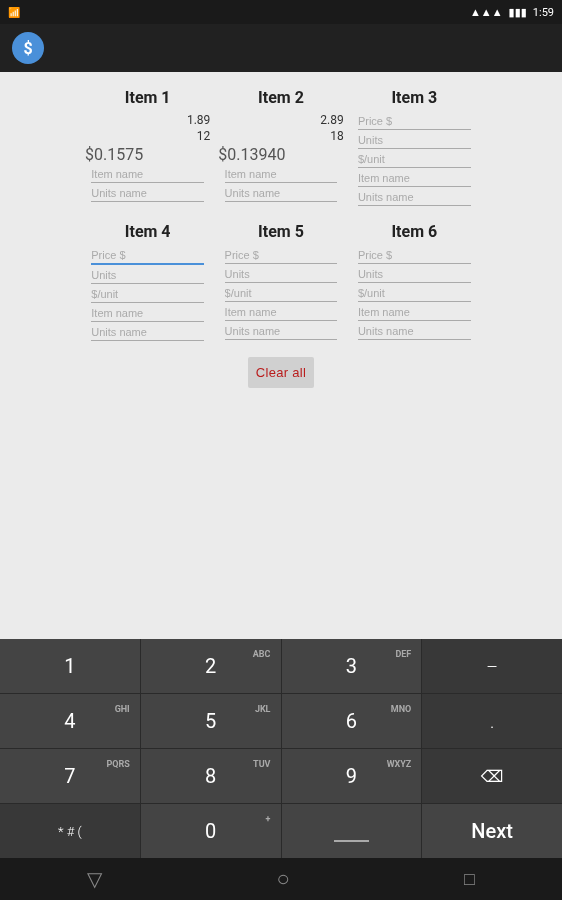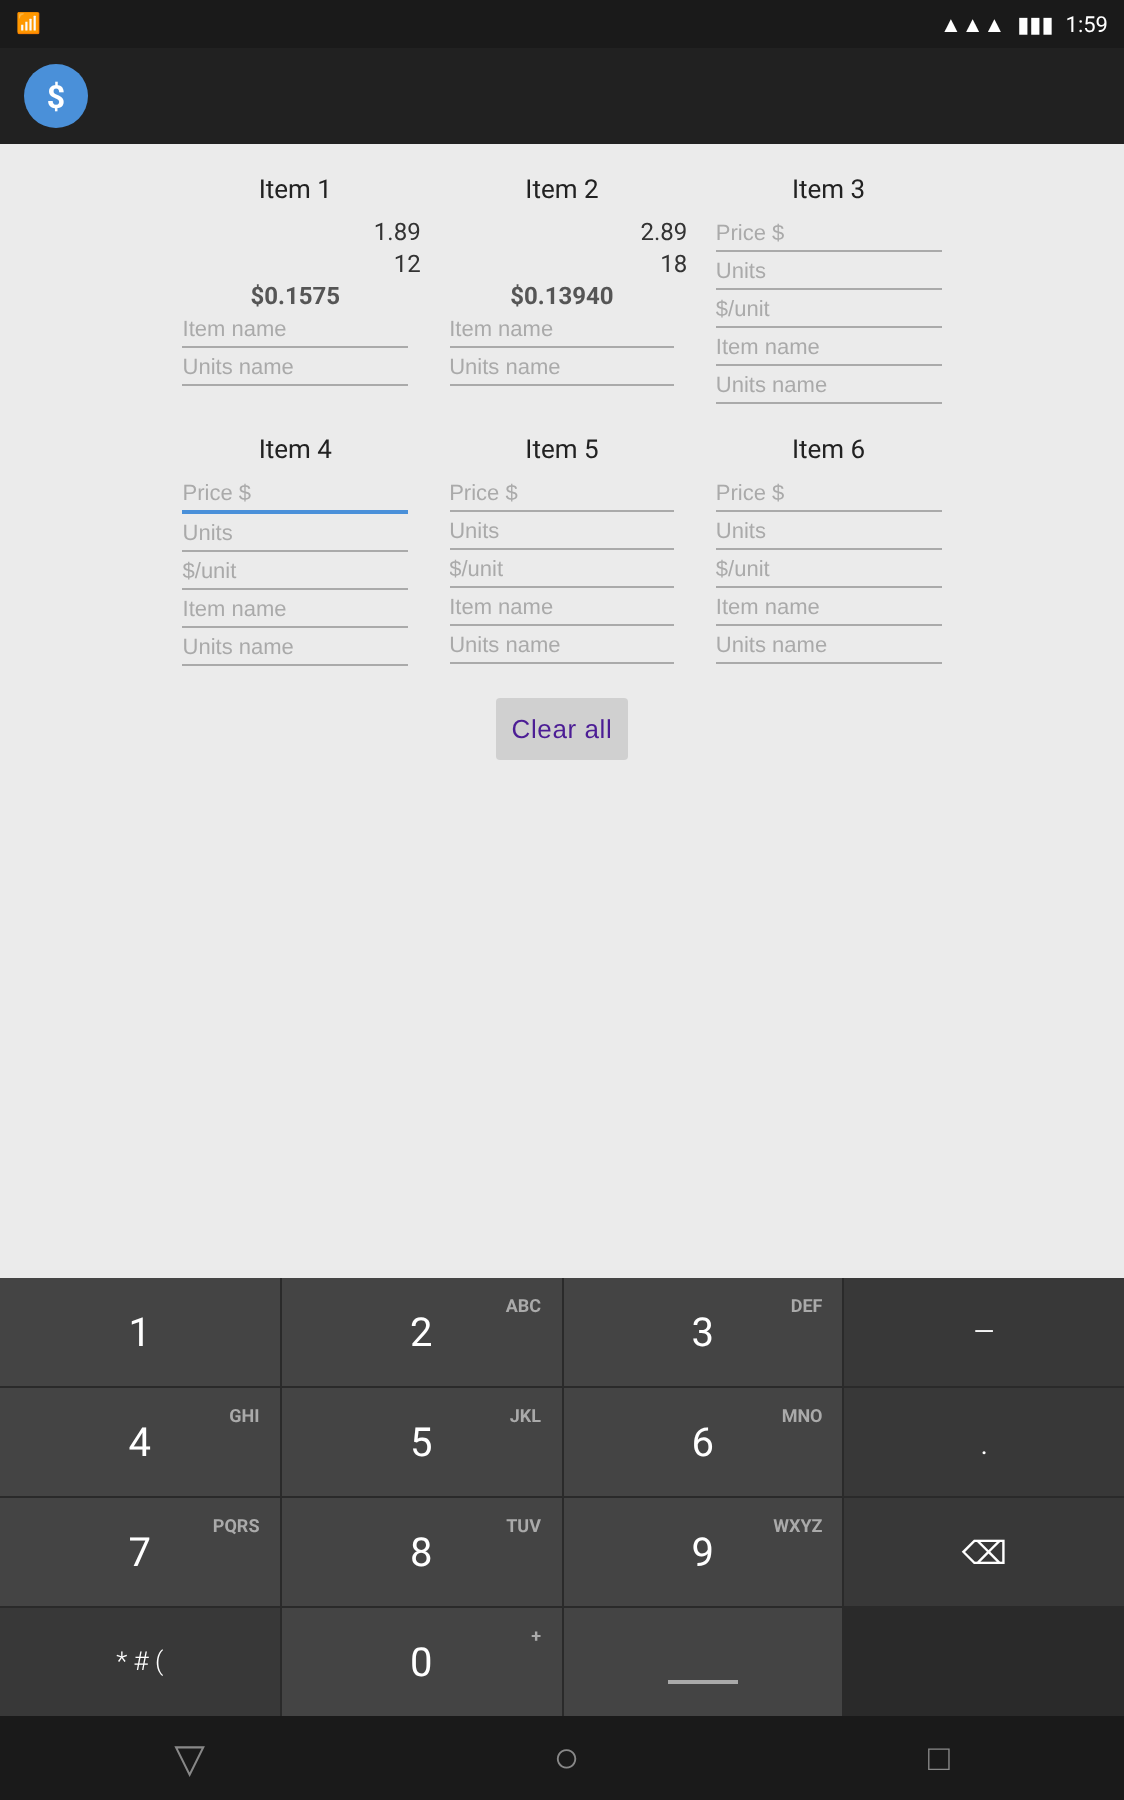--- a/index.html
+++ b/index.html
@@ -88,39 +88,38 @@
     .item-col {
       display: flex;
       flex-direction: column;
       align-items: center;
       gap: 2px;
       padding: 0 4px;
     }
 
     .item-header {
       color: #222;
-      font-size: 13px;
-      font-weight: 400;
+      font-size: 16px;
+      font-weight: 700;
       text-align: center;
       padding: 4px 0;
     }
 
     .item-value {
       color: #333;
       font-size: 12px;
       text-align: right;
       width: 100%;
     }
 
     .item-calc {
       color: #555;
-      font-size: 12px;
-      text-align: center;
+      font-size: 16px;
+      text-align: left;
       width: 100%;
-      font-weight: bold;
     }
 
     .item-input {
       background: transparent;
       border: none;
       border-bottom: 1px solid #aaa;
       color: #888;
       font-size: 11px;
       text-align: left;
       width: 90%;
@@ -141,21 +140,21 @@
       margin-top: 16px;
       padding: 0 8px;
     }
 
     .clear-btn {
       background: #d0d0d0;
       border: none;
       border-radius: 2px;
       padding: 8px 8px;
       font-size: 13px;
-      color: #4c1d95;
+      color: #b91c1c;
       cursor: pointer;
       letter-spacing: 0.3px;
     }
 
     
     .keyboard-area {
       background: #3a3a3a;
       flex-shrink: 0;
     }
 
@@ -369,20 +368,23 @@
     <div class="key key-dark">
       <span style="font-size:13px;">* # (</span>
     </div>
     <div class="key">
       <span class="key-number">0</span>
       <span class="key-sub">+</span>
     </div>
     <div class="key">
       <span style="font-size:16px; border-bottom: 2px solid #aaa; padding: 0 12px;">&nbsp;&nbsp;&nbsp;</span>
     </div>
+    <div class="key key-dark key-next">
+      <span>Next</span>
+    </div>
 
   </div>
 </div>
 
 <div class="nav-bar">
   <span class="nav-icon" style="font-size: 20px;">▽</span>
   <span class="nav-icon" style="font-size: 22px;">○</span>
   <span class="nav-icon" style="font-size: 18px;">□</span>
 </div>
 

